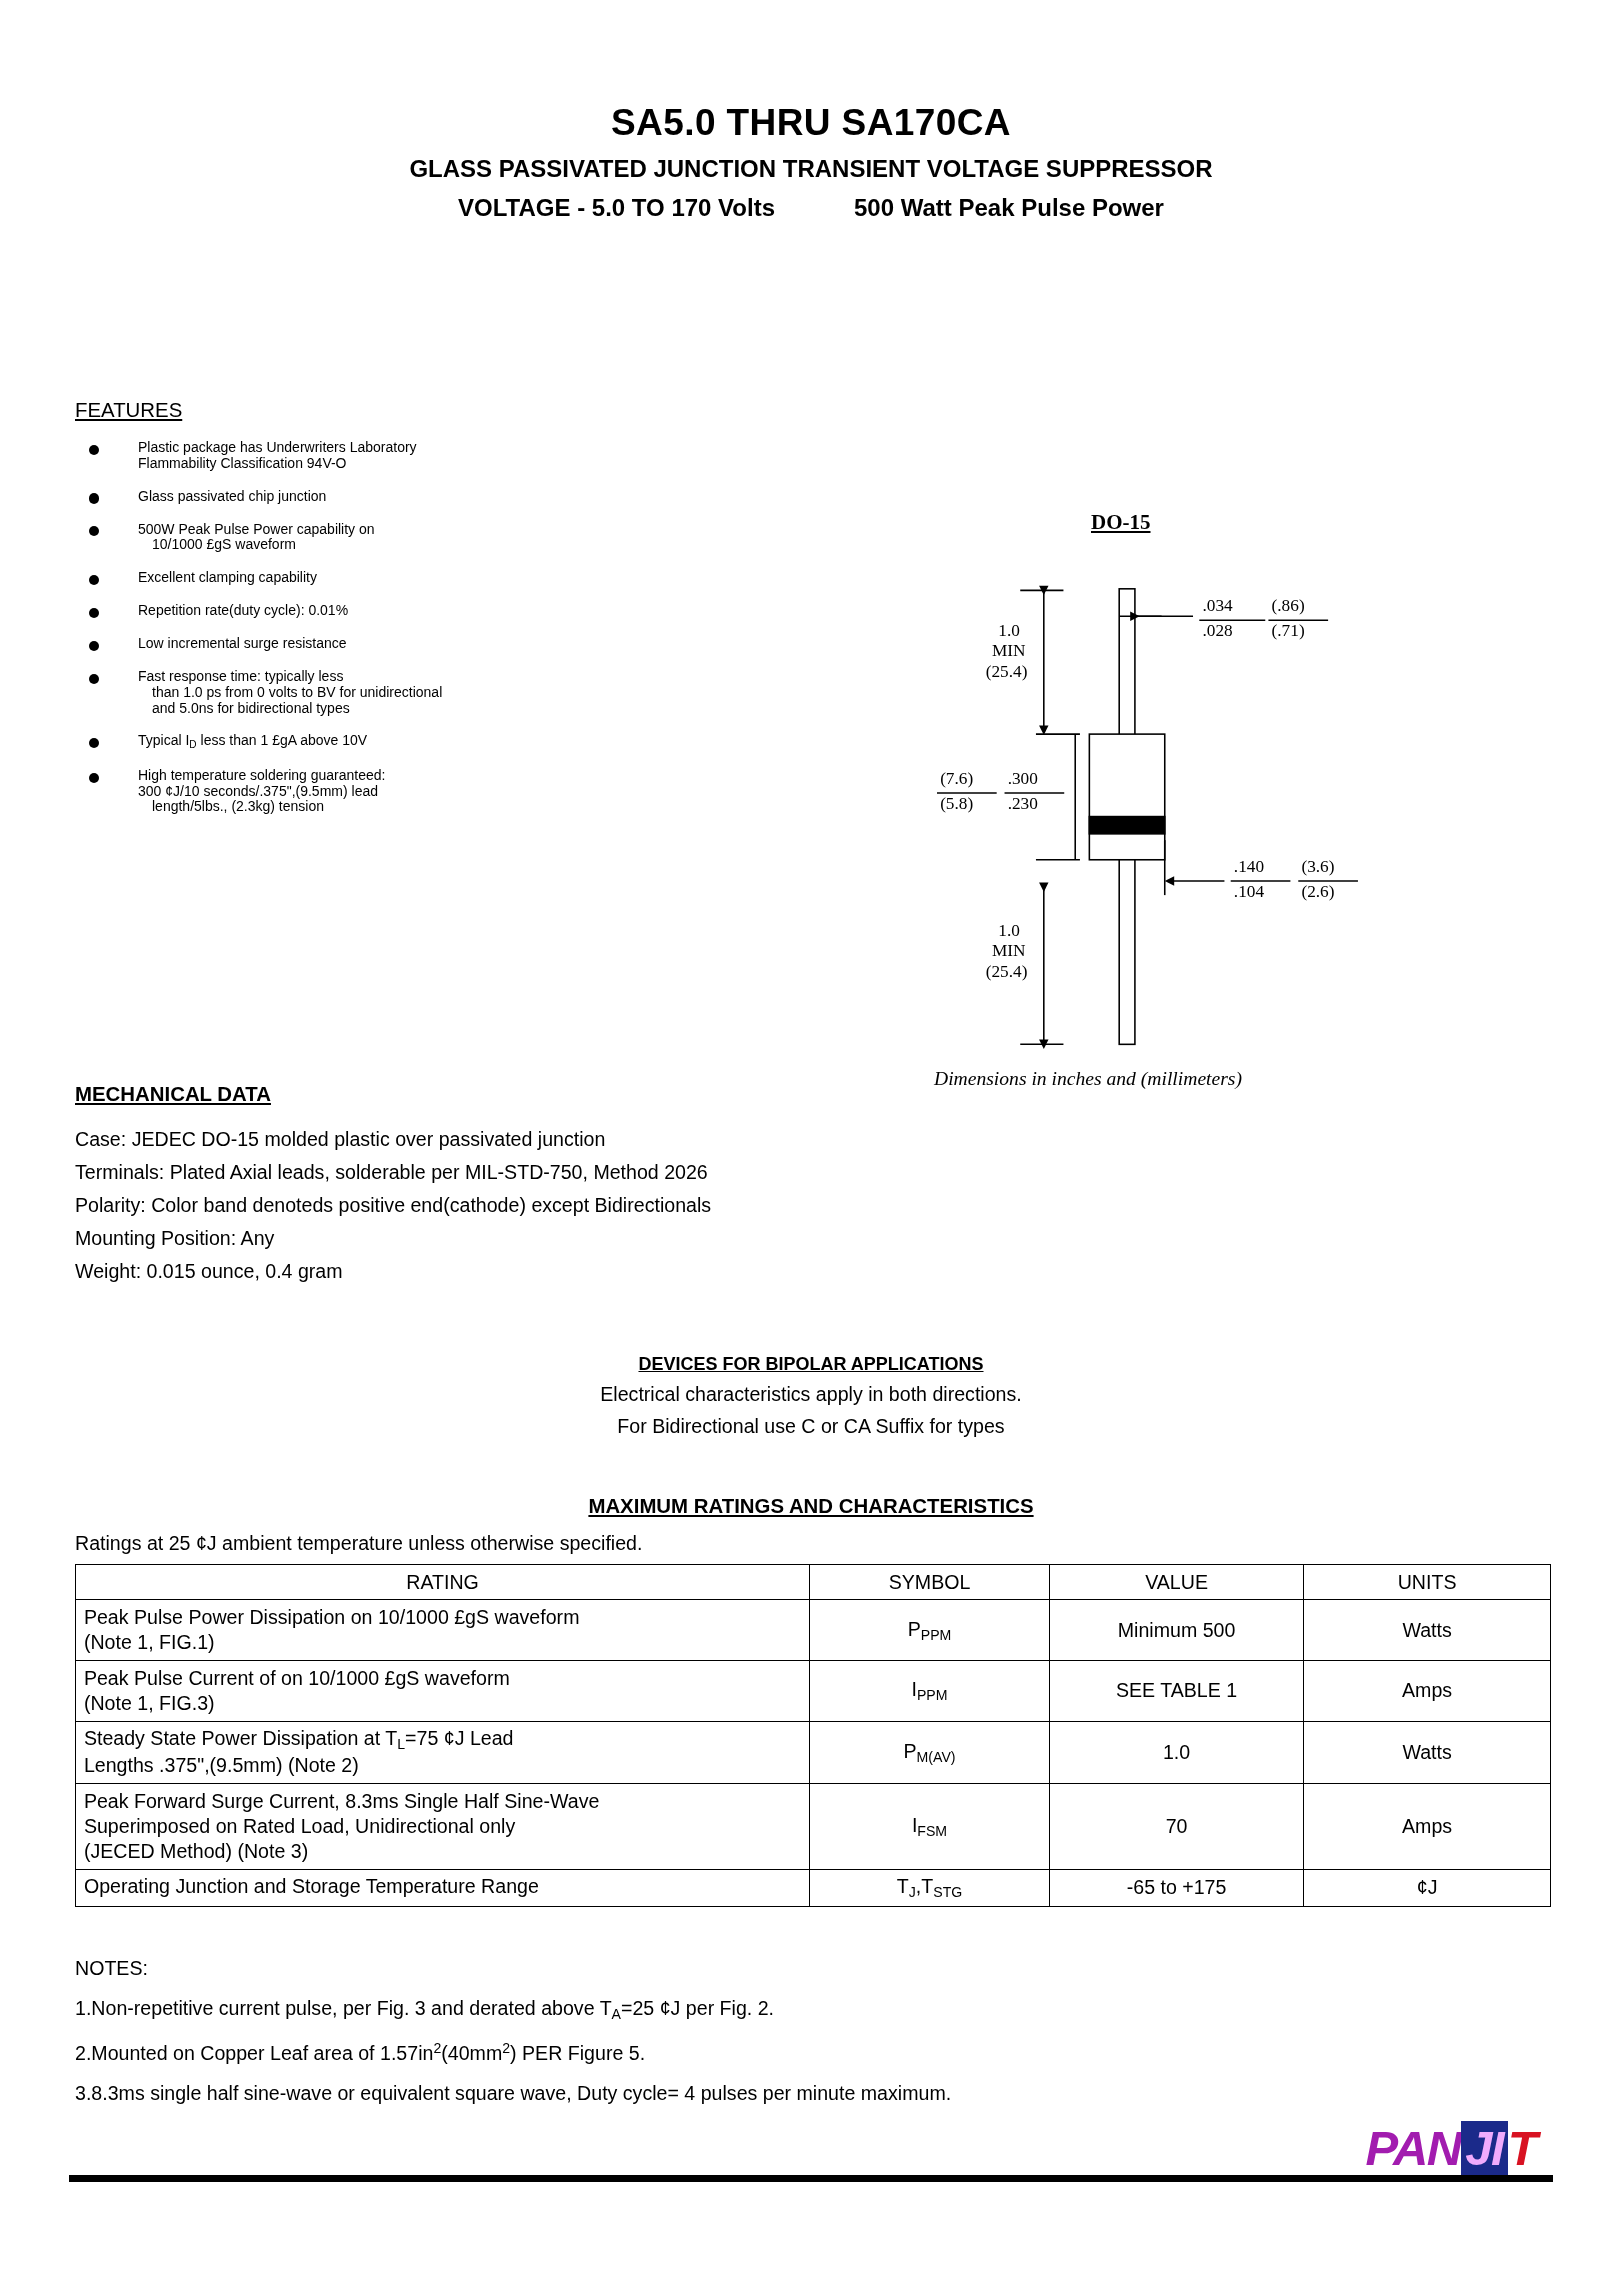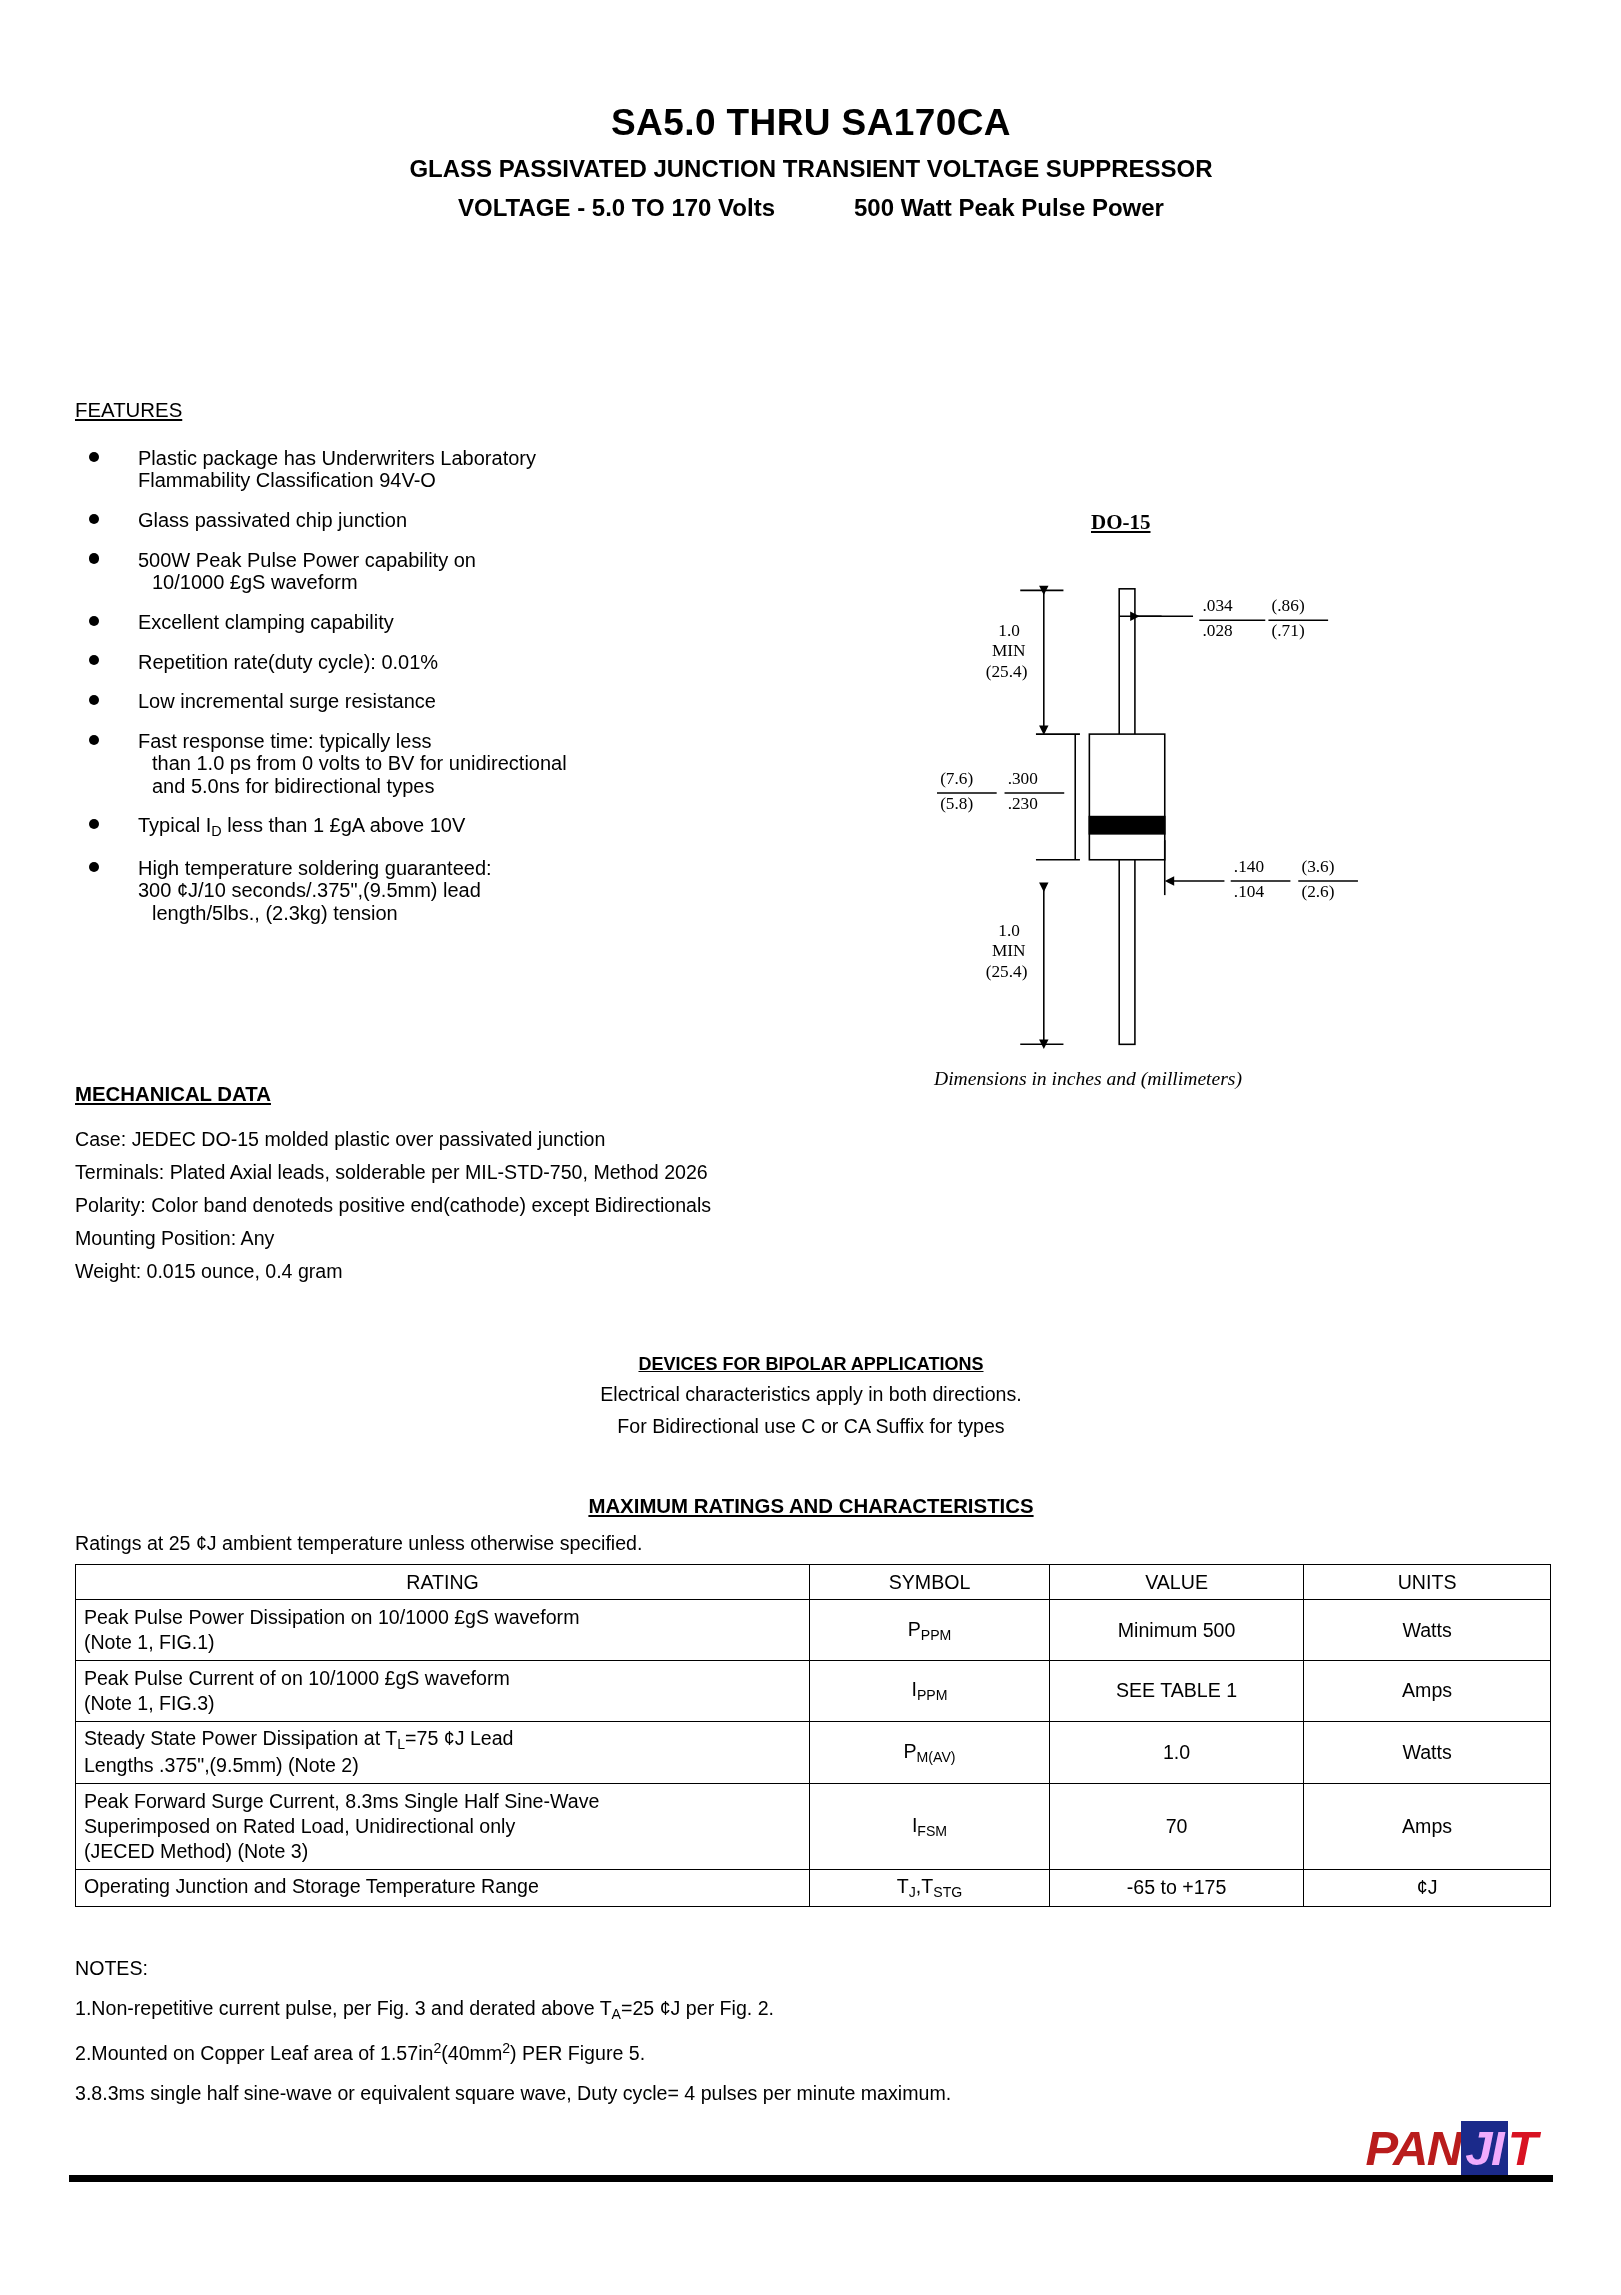--- a/index.html
+++ b/index.html
@@ -49,23 +49,23 @@
     position: absolute;
     left: 75px;
     top: 297px;
     font-size: 20.4px;
     font-weight: normal;
     text-decoration: underline;
   }
   .features-list {
     position: absolute;
     left: 75px;
-    top: 345px;
+    top: 338px;
     width: 691px;
-    font-size: 20px;
+    font-size: 14px;
     line-height: 1.12;
   }
   .feat {
     position: relative;
     padding-left: 63px;
     margin-bottom: 17.3px;
   }
   .feat .bullet {
     position: absolute;
     left: 14px;
@@ -199,21 +199,21 @@
   }
   .logo {
     position: absolute;
     right: 86px;
     top: 2018px;
     font-size: 49px;
     font-weight: bold;
     font-style: italic;
     letter-spacing: -1.6px;
   }
-  .logo .pan { color: #b91c1c; }
+  .logo .pan { color: #a21caf; }
   .logo .jbox {
     background: #1b2a8a;
     color: #f0abfc;
     padding: 0 4.7px;
   }
   .logo .t { color: #d81222; }
 </style>
 </head>
 <body>
 

